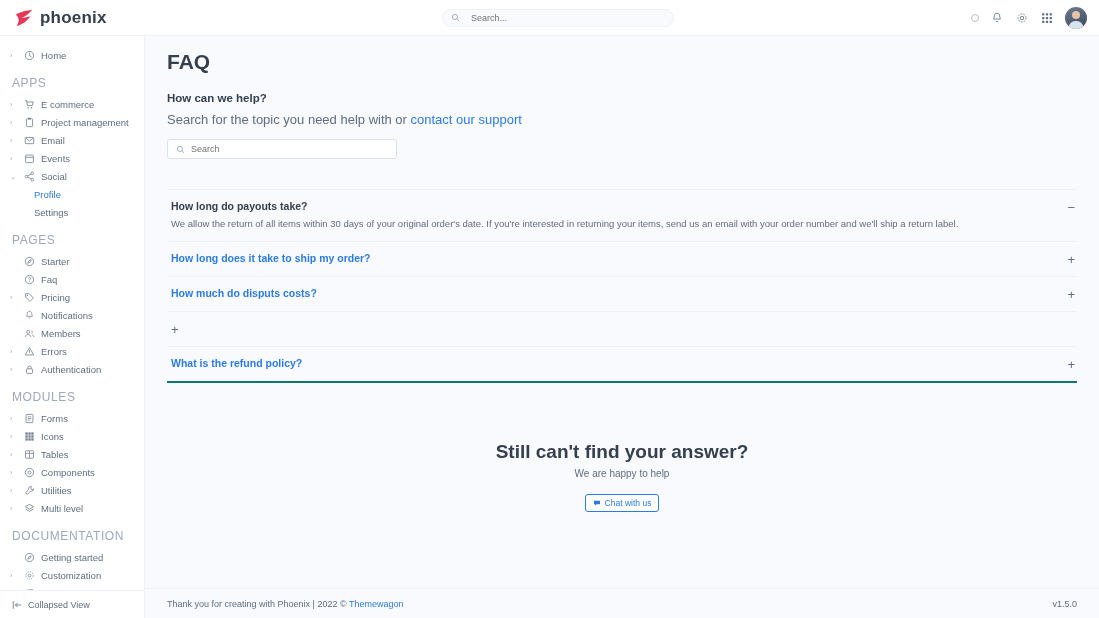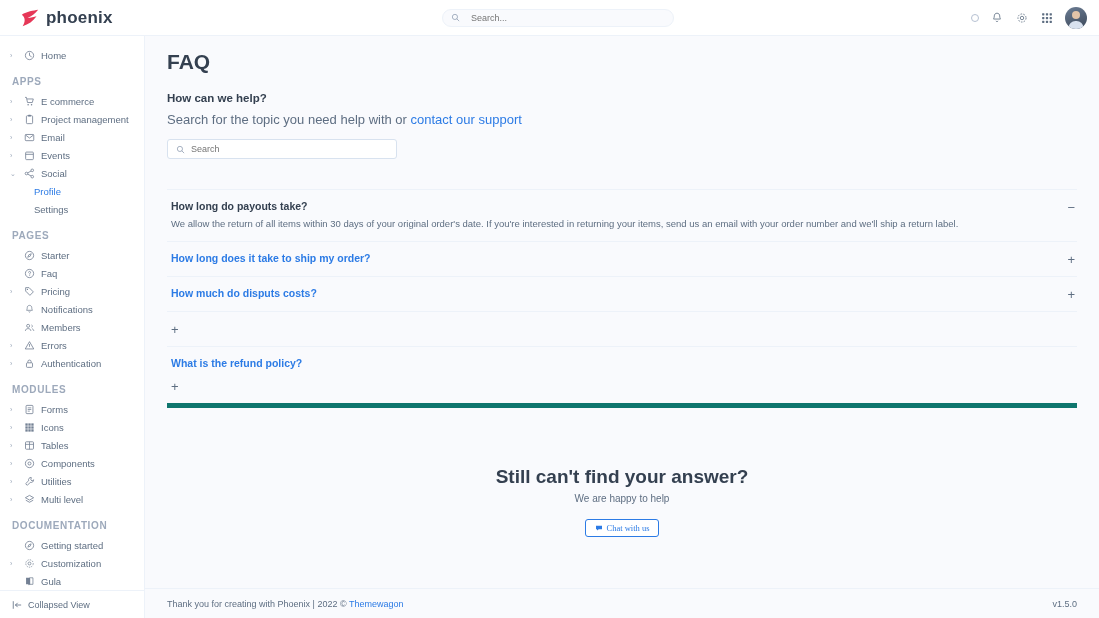--- a/index.html
+++ b/index.html
@@ -12,21 +12,21 @@
     overflow: hidden;
   }
   .app { display: flex; flex-direction: column; width: 1099px; height: 618px; }
 
   
   .topnav {
     height: 36px; background: #fff; display: flex; align-items: center;
     border-bottom: 1px solid #edf2f9; flex: 0 0 36px; position: relative;
   }
   .brand {
-    width: 145px; display: flex; align-items: center; gap: 6px; padding-left: 20px;
+    width: 145px; display: flex; align-items: center; gap: 6px; padding-left: 14px;
   }
   .brand-logo { width: 20px; height: 18px; }
   .brand-name { font-size: 17px; font-weight: bold; color: #344050; letter-spacing: .2px; }
   .search-wrap { flex: 1; display: flex; justify-content: center; }
   .search-box {
     width: 232px; height: 18px; background: #f9fafd; border: 1px solid #edf2f9;
     border-radius: 9px; display: flex; align-items: center; padding: 0 8px; gap: 11px;
   }
   .search-box input {
     border: 0; outline: 0; background: transparent; font-size: 9px;
@@ -65,22 +65,22 @@
   .nav-item .caret {
     width: 7px; font-size: 7px; color: #9da9bb; line-height: 1; flex: 0 0 7px;
   }
   .nav-item .nav-ico {
     width: 12px; height: 12px; display: inline-flex; align-items: center;
     justify-content: center; color: #748194; flex: 0 0 12px;
   }
   .nav-item .nav-ico svg { display:block; }
   .nav-label { white-space: nowrap; }
   .nav-section {
-    font-size: 10px; letter-spacing: .6px; color: #9da9bb; text-transform: uppercase;
-    padding: 12px 0 5px 12px; font-weight: bold;
+    font-size: 12px; letter-spacing: .6px; color: #9da9bb; text-transform: uppercase;
+    padding: 12px 0 5px 12px; font-weight: normal;
   }
   .sub-item {
     font-size: 9.5px; padding-left: 34px; height: 18px; display: flex;
     align-items: center; color: #5e6e82; cursor: pointer;
   }
   .sub-item.active { color: #2c7be5; }
   .sidebar-footer {
     height: 28px; border-top: 1px solid #edf2f9; display: flex; align-items: center;
     gap: 6px; padding-left: 12px; font-size: 9px; color: #5e6e82; flex: 0 0 28px;
   }
@@ -102,34 +102,34 @@
   }
   .faq-search input {
     border: 0; outline: 0; background: transparent; font-size: 9px; color: #9da9bb;
     font-family: "Liberation Sans", sans-serif; width: 100%;
   }
   .faq-list { margin-top: 30px; }
   .faq-row {
     border-top: 1px solid #edf2f9; padding: 10px 2px 10px 4px;
     display: flex; align-items: flex-start; justify-content: space-between; gap: 10px;
   }
-  .faq-row:last-child { border-bottom: 5px solid #0f766e; flex-direction: column; }
+  .faq-row:last-child { border-bottom: 2px solid #0f766e; }
   .faq-q { font-size: 10.5px; font-weight: bold; color: #2c7be5; }
   .faq-q.open { color: #344050; }
   .faq-a { font-size: 9.5px; color: #5e6e82; margin-top: 6px; line-height: 1.35; }
   .faq-toggle { font-size: 13px; color: #5e6e82; line-height: 1; padding-top: 1px; }
 
   .cta { text-align: center; margin-top: 58px; }
   .cta-title { font-size: 19px; font-weight: bold; color: #344050; }
   .cta-sub { font-size: 10px; color: #5e6e82; margin-top: 5px; }
   .cta-btn {
     margin: 15px auto 0; width: 74px; height: 18px; border: 1px solid #2c7be5;
     border-radius: 3px; color: #2c7be5; background: #fff; font-size: 8.5px;
     display: flex; align-items: center; justify-content: center; gap: 4px; cursor: pointer;
-    font-family: Liberation Serif, serif;
+    font-family: Liberation Sans, sans-serif;
   }
 
   .footer {
     height: 30px; flex: 0 0 30px; border-top: 1px solid #edf2f9;
     display: flex; align-items: center; justify-content: space-between;
     padding: 0 22px; font-size: 9px; color: #5e6e82; background: #f9fafd;
   }
   .footer a { color: #2c7be5; text-decoration: none; }
 </style>
 </head>

